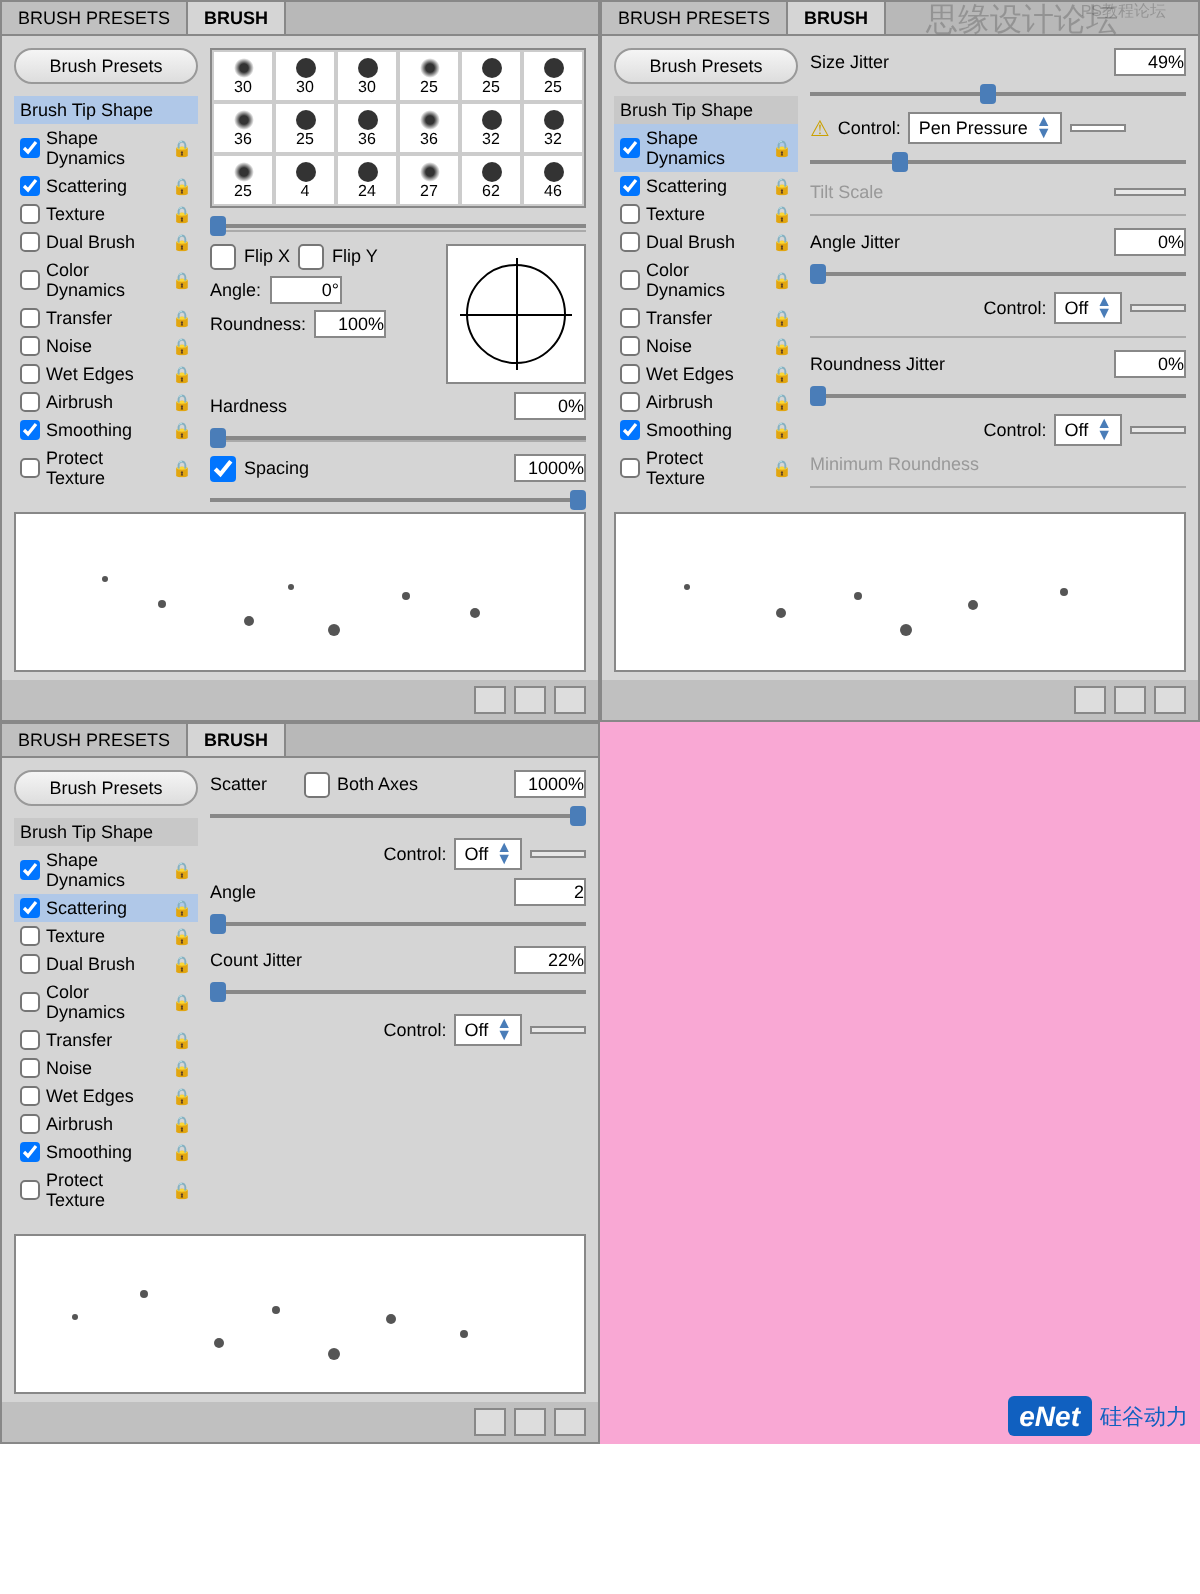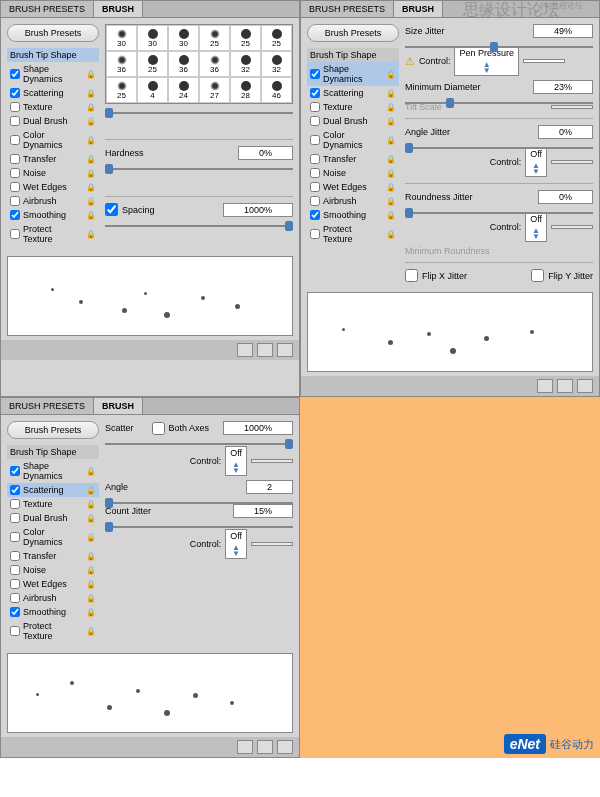--- a/index.html
+++ b/index.html
@@ -16,38 +16,38 @@
 .side-item.active { background: #b0c8e8; }
 .side-item.header { background: #c8c8c8; font-weight: normal; }
 .side-item input[type=checkbox] { width: 10px; height: 10px; }
 .lock { margin-left: auto; font-size: 8px; color: #666; }
 .main { flex: 1; display: flex; flex-direction: column; gap: 4px; }
 .brush-grid { display: grid; grid-template-columns: repeat(6,1fr); background: #fff; border: 1px solid #888; }
 .brush-cell { border: 1px solid #ccc; height: 26px; display: flex; flex-direction: column; align-items: center; justify-content: center; font-size: 8px; }
 .brush-cell .dot { width: 10px; height: 10px; background: #333; border-radius: 50%; }
 .brush-cell .dot.soft { background: radial-gradient(#333,#333 30%,transparent 70%); }
 .row { display: flex; align-items: center; gap: 4px; font-size: 9px; }
-.val { background: #fff; border: 1px solid #888; padding: 1px 20px; min-width: 36px; text-align: right; font-size: 9px; }
+.val { background: #fff; border: 1px solid #888; padding: 1px 0; min-width: 36px; text-align: right; font-size: 9px; }
 .slider { flex: 1; height: 10px; position: relative; }
 .slider::before { content: ""; position: absolute; top: 4px; left: 0; right: 0; height: 2px; background: #888; }
 .slider::after { content: ""; position: absolute; top: 0; width: 8px; height: 10px; background: #4a7db8; border-radius: 2px; }
 .slider.left::after { left: 0; }
 .slider.mid::after { left: 45%; }
 .slider.right::after { right: 0; }
 .slider.q::after { left: 22%; }
 .circle-box { width: 70px; height: 70px; background: #fff; border: 1px solid #888; display: flex; align-items: center; justify-content: center; }
 .circle { width: 50px; height: 50px; border: 1px solid #000; border-radius: 50%; position: relative; }
 .circle::before, .circle::after { content: ""; position: absolute; background: #000; }
 .circle::before { left: 50%; top: -4px; bottom: -4px; width: 1px; }
 .circle::after { top: 50%; left: -4px; right: -4px; height: 1px; }
 .preview { background: #fff; border: 1px solid #888; height: 80px; margin: 4px 6px; position: relative; }
 .preview .spot { position: absolute; background: #555; border-radius: 50%; }
 .footer { display: flex; justify-content: flex-end; gap: 4px; padding: 3px 6px; background: #c0c0c0; }
 .footer-btn { width: 16px; height: 14px; background: #ddd; border: 1px solid #888; cursor: pointer; }
-.select { background: #fff; border: 1px solid #888; padding: 1px 4px; font-size: 9px; display: flex; align-items: center; gap: 4px; flex-direction: column; }
+.select { background: #fff; border: 1px solid #888; padding: 1px 4px; font-size: 9px; display: flex; align-items: center; gap: 4px; }
 .select .arrows { color: #4a7db8; font-size: 8px; line-height: 6px; }
 .warn { color: #caa000; font-size: 11px; }
 hr.sep { border: none; border-top: 1px solid #aaa; margin: 2px 0; }
 .watermark { position: absolute; color: rgba(0,0,0,0.2); font-size: 16px; }
 .logo-bar { position: absolute; bottom: 4px; right: 6px; display: flex; align-items: center; gap: 4px; }
 .logo { background: #1060c0; color: #fff; font-style: italic; font-weight: bold; padding: 2px 6px; border-radius: 3px; font-size: 14px; }
 .logo-txt { color: #1060c0; font-size: 11px; }
 </style>
 </head>
 <body>
@@ -184,29 +184,50 @@
             <div class="brush-cell">
               <div class="dot"></div>
               <span>24</span>
             </div>
             <div class="brush-cell">
               <div class="dot soft"></div>
               <span>27</span>
             </div>
             <div class="brush-cell">
               <div class="dot"></div>
-              <span>28</span>
+              <span>62</span>
             </div>
             <div class="brush-cell">
               <div class="dot"></div>
               <span>46</span>
             </div>
           </div>
         <div class="slider left"></div>
         <hr class="sep">
+        <div style="display:flex;gap:6px">
+          <div style="flex:1;display:flex;flex-direction:column;gap:3px">
+            <div class="row">
+                <input type="checkbox" style="">
+                <span>Flip X</span> 
+                <input type="checkbox" style="">
+                <span>Flip Y</span>
+              </div>
+            <div class="row">
+                <span>Angle:</span>
+                <span class="val">0°</span>
+              </div>
+            <div class="row">
+                <span>Roundness:</span>
+                <span class="val">100%</span>
+              </div>
+          </div>
+          <div class="circle-box">
+              <div class="circle"></div>
+            </div>
+        </div>
         <div class="row">
             <span>Hardness</span>
             <span style="flex:1"></span>
             <span class="val">0%</span>
           </div>
         <div class="slider left"></div>
         <hr class="sep">
         <div class="row">
             <input type="checkbox" checked="" style="">
             <span>Spacing</span>
@@ -312,25 +333,20 @@
         <div class="slider mid"></div>
         <div class="row">
             <span class="warn">⚠</span>
             <span>Control:</span>
             <div class="select">
               <span>Pen Pressure</span>
               <span class="arrows">▲<br>▼</span>
             </div>
             <span class="val" style="min-width:28px"></span>
           </div>
-        <div class="row">
-            <span>Minimum Diameter</span>
-            <span style="flex:1"></span>
-            <span class="val">23%</span>
-          </div>
         <div class="slider q"></div>
         <div class="row" style="color:#999">
             <span>Tilt Scale</span>
             <span style="flex:1"></span>
             <span class="val" style="background:#e8e8e8"></span>
           </div>
         <hr class="sep">
         <div class="row">
             <span>Angle Jitter</span>
             <span style="flex:1"></span>
@@ -357,27 +373,20 @@
             <div class="select">
               <span>Off</span>
               <span class="arrows">▲<br>▼</span>
             </div>
             <span class="val" style="min-width:28px;background:#e8e8e8"></span>
           </div>
         <div class="row" style="color:#999">
             <span>Minimum Roundness</span>
           </div>
         <hr class="sep">
-        <div class="row">
-            <input type="checkbox" style="">
-            <span>Flip X Jitter</span>
-            <span style="flex:1"></span>
-            <input type="checkbox" style="">
-            <span>Flip Y Jitter</span>
-          </div>
       </div>
     </div>
     <div class="preview">
       <div class="spot" style="left:12%;top:45%;width:3px;height:3px"></div>
       <div class="spot" style="left:28%;top:60%;width:5px;height:5px"></div>
       <div class="spot" style="left:42%;top:50%;width:4px;height:4px"></div>
       <div class="spot" style="left:50%;top:70%;width:6px;height:6px"></div>
       <div class="spot" style="left:62%;top:55%;width:5px;height:5px"></div>
       <div class="spot" style="left:78%;top:48%;width:4px;height:4px"></div>
     </div>
@@ -477,21 +486,21 @@
           </div>
         <div class="row">
             <span>Angle</span>
             <span style="flex:1"></span>
             <span class="val">2</span>
           </div>
         <div class="slider left"></div>
         <div class="row">
             <span>Count Jitter</span>
             <span style="flex:1"></span>
-            <span class="val">15%</span>
+            <span class="val">22%</span>
           </div>
         <div class="slider left"></div>
         <div class="row" style="justify-content:flex-end">
             <span>Control:</span>
             <div class="select">
               <span>Off</span>
               <span class="arrows">▲<br>▼</span>
             </div>
             <span class="val" style="min-width:28px;background:#e8e8e8"></span>
           </div>
@@ -507,19 +516,19 @@
       <div class="spot" style="left:65%;top:50%;width:5px;height:5px"></div>
       <div class="spot" style="left:78%;top:60%;width:4px;height:4px"></div>
     </div>
     <div class="footer">
       <div class="footer-btn"></div>
       <div class="footer-btn"></div>
       <div class="footer-btn"></div>
     </div>
   </div>
 
-  <div style="position:relative;background:#fdba74;height:100%">
+  <div style="position:relative;background:#f9a8d4;height:100%">
     <div class="logo-bar">
       <span class="logo">eNet</span>
       <span class="logo-txt">硅谷动力</span>
     </div>
   </div>
 </div>
 
 </body></html>

